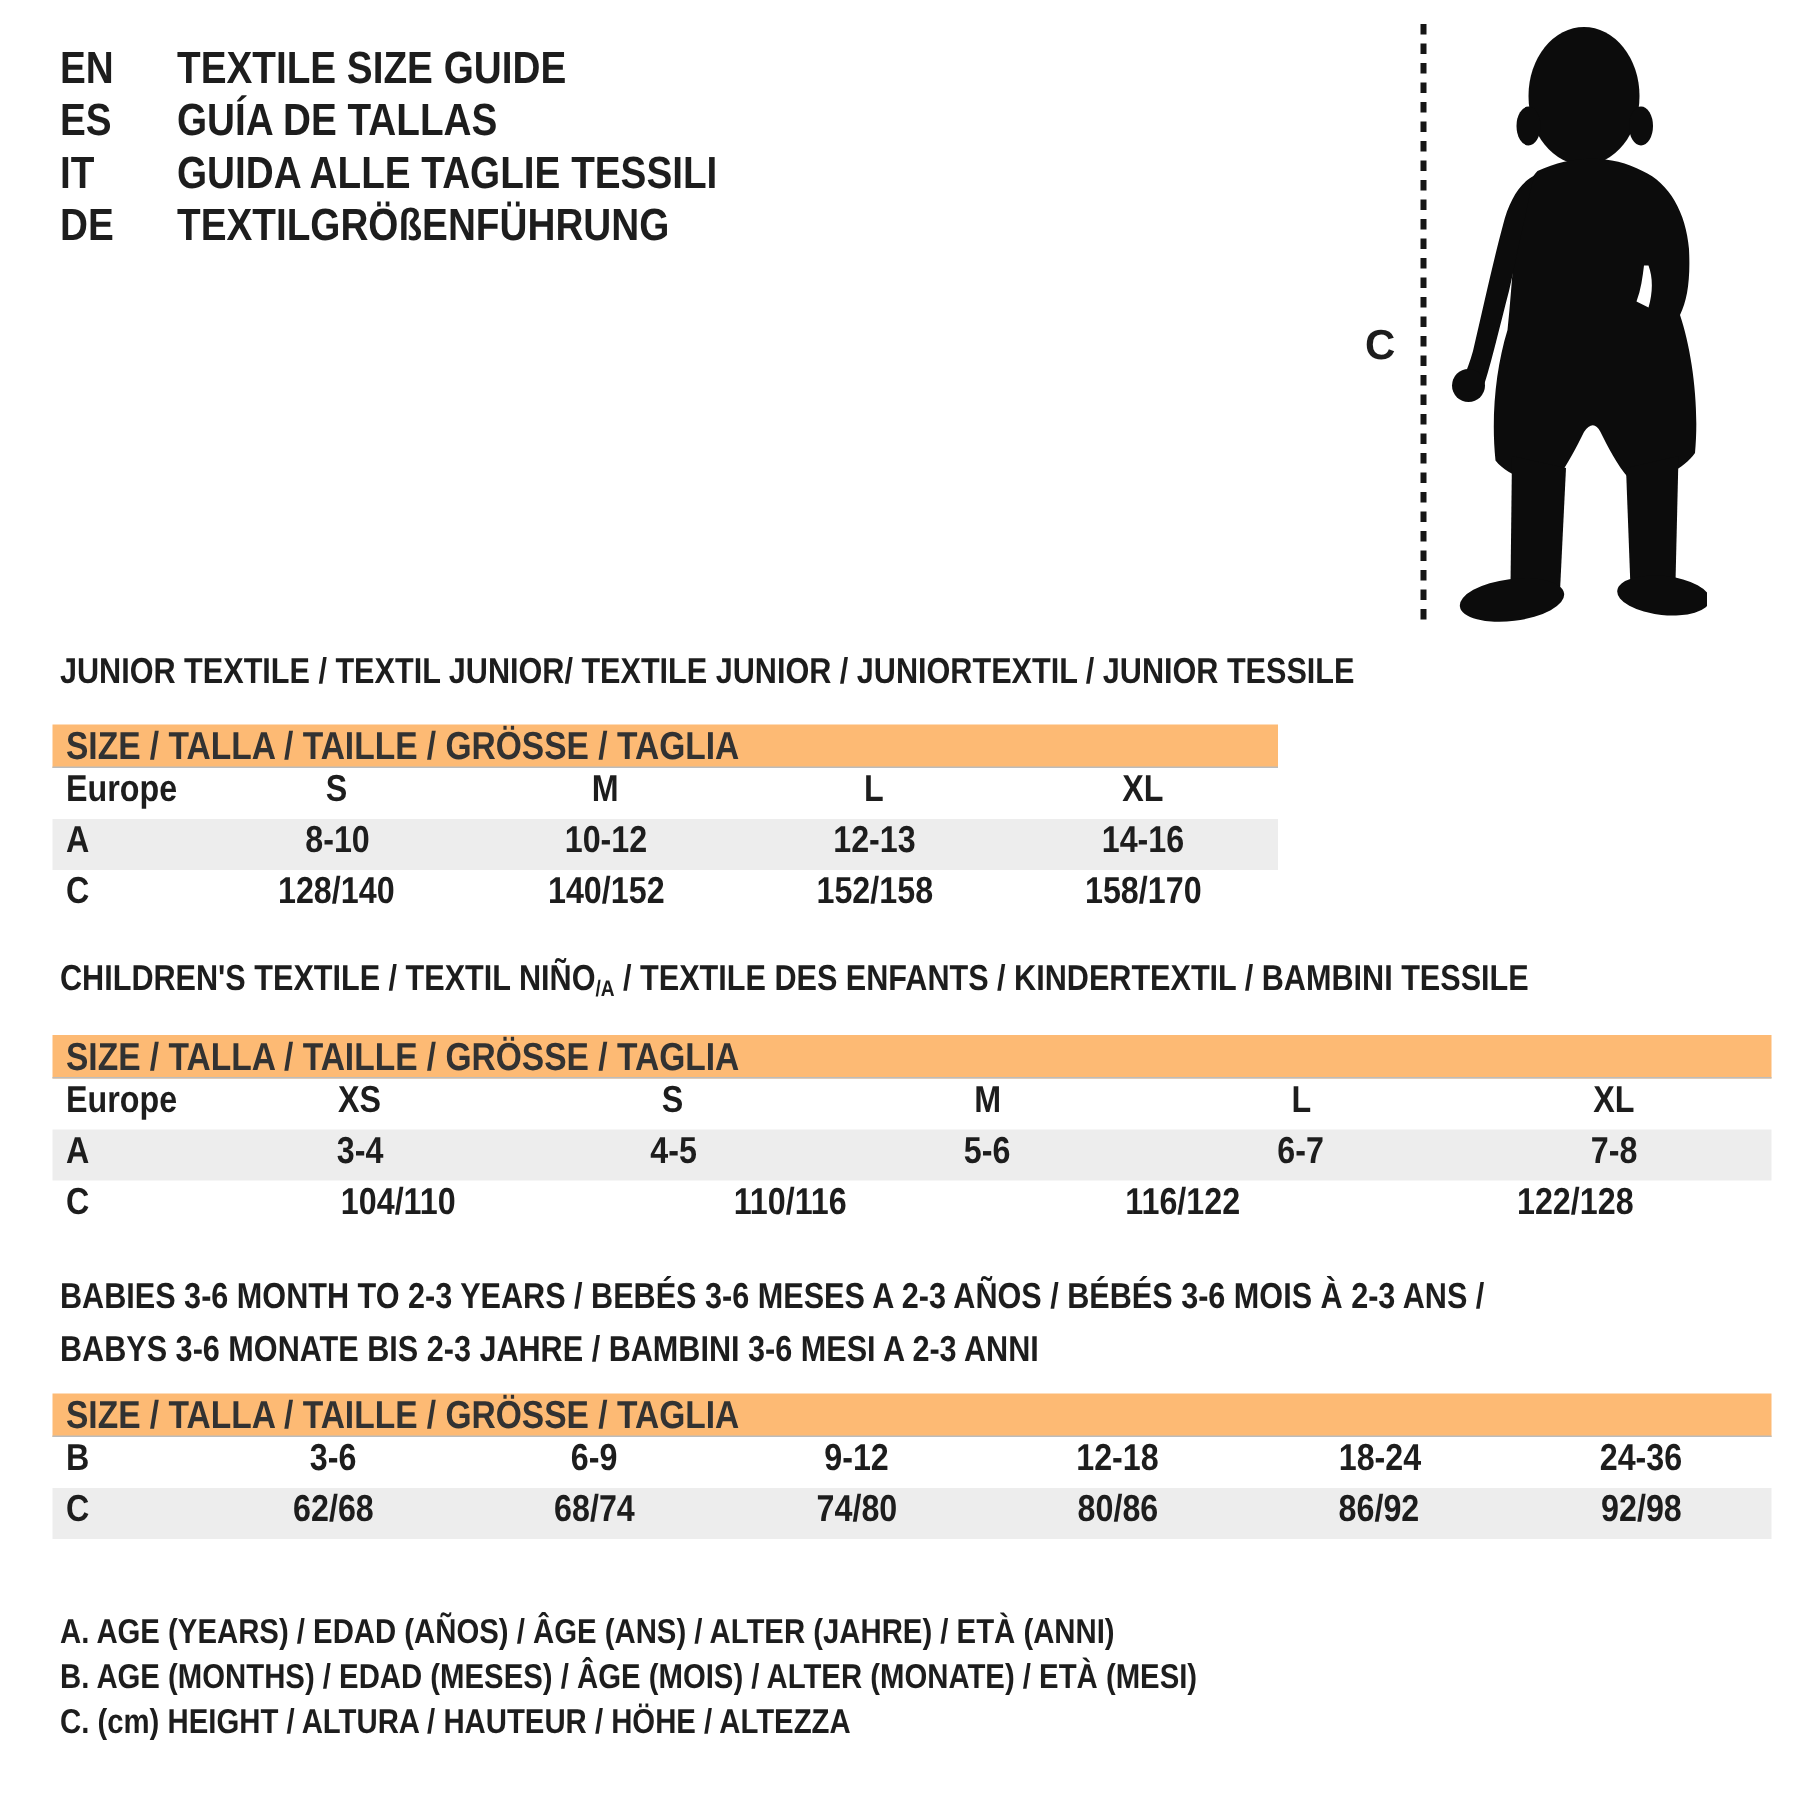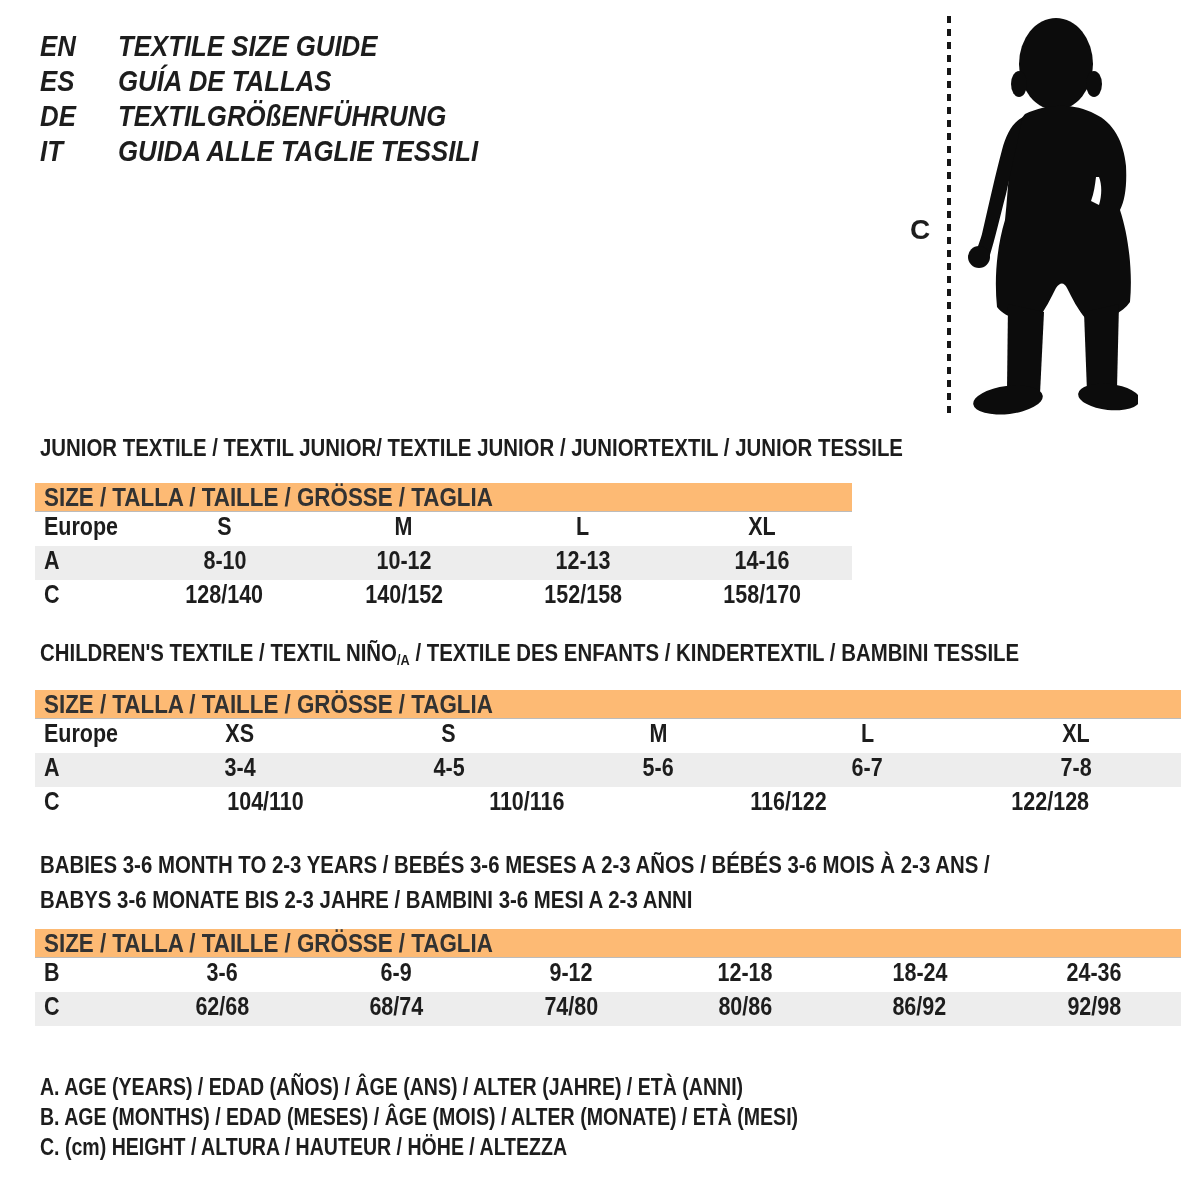--- a/index.html
+++ b/index.html
@@ -11,21 +11,21 @@
     -webkit-font-smoothing:antialiased;
   }
   .abs { position:absolute; }
 
   
   .cxb { transform:scaleX(.85); transform-origin:0 50%; white-space:nowrap; }
   .cx  { display:inline-block; transform:scaleX(.86); white-space:nowrap; }
   .cxl { display:inline-block; transform:scaleX(.86); transform-origin:0 50%; white-space:nowrap; }
 
   
-  .lang-list { left:40px; top:28px;font-style:italic; }
+  .lang-list { left:40px; top:28px; }
   .lang-row { display:flex; height:35px; align-items:center; font-size:30px; font-weight:bold; }
   .lang-code { width:78px; }
 
   
   .measure-label { left:910px; top:214px; font-size:28px; font-weight:bold; }
 
   
   .section-title { left:40px; font-size:24px; font-weight:bold; line-height:29px; }
   .sub-a { display:inline-block; font-size:15px; transform:translateY(4px); font-weight:bold; }
 
@@ -51,26 +51,26 @@
 <div class="abs lang-list">
   <div class="lang-row">
     <span class="lang-code cxl">EN</span>
     <span class="cxl">TEXTILE SIZE GUIDE</span>
   </div>
   <div class="lang-row">
     <span class="lang-code cxl">ES</span>
     <span class="cxl">GUÍA DE TALLAS</span>
   </div>
   <div class="lang-row">
+    <span class="lang-code cxl">IT</span>
+    <span class="cxl">GUIDA ALLE TAGLIE TESSILI</span>
+  </div>
+  <div class="lang-row">
     <span class="lang-code cxl">DE</span>
     <span class="cxl">TEXTILGRÖßENFÜHRUNG</span>
-  </div>
-  <div class="lang-row">
-    <span class="lang-code cxl">IT</span>
-    <span class="cxl">GUIDA ALLE TAGLIE TESSILI</span>
   </div>
 </div>
 
 <div class="abs measure-label">C</div>
 
 <svg class="abs" style="left:946px; top:16px;" width="6" height="402">
   <line x1="3" y1="0" x2="3" y2="402" stroke="#161616" stroke-width="4" stroke-dasharray="7 6"></line>
 </svg>
 
 <svg class="abs" style="left:963px; top:14px;" width="175" height="402" viewBox="0 0 175 402">

